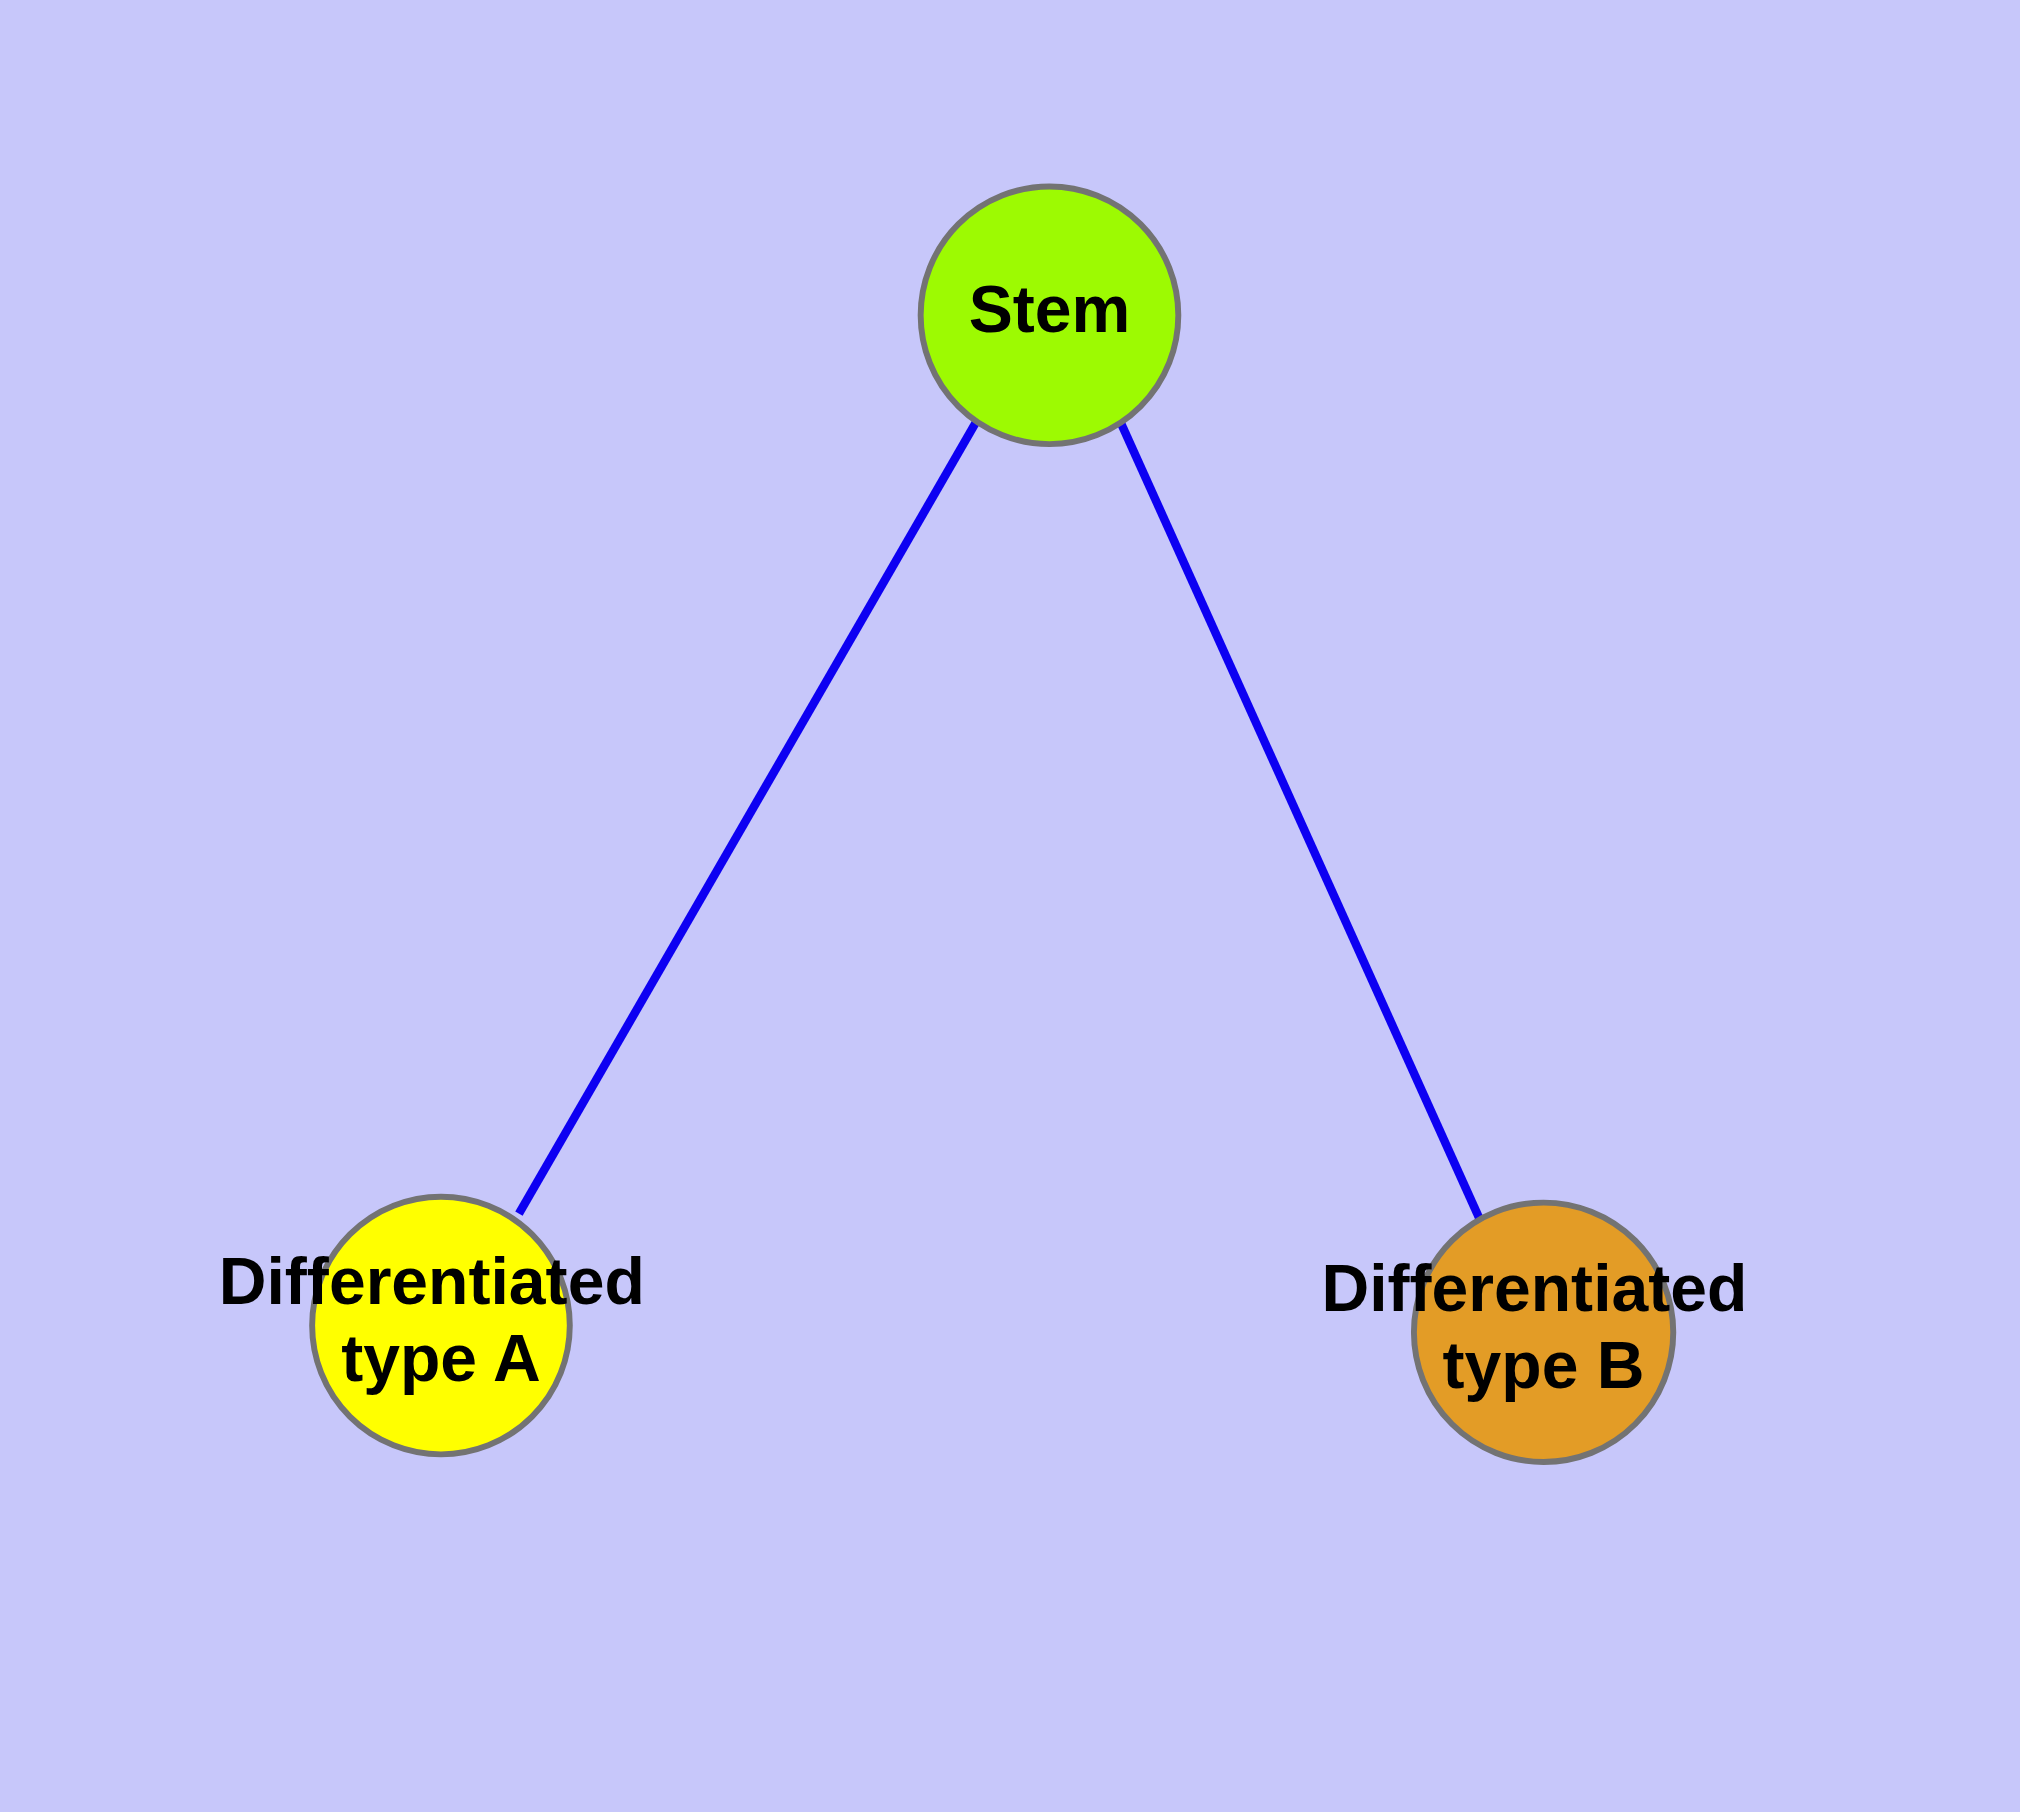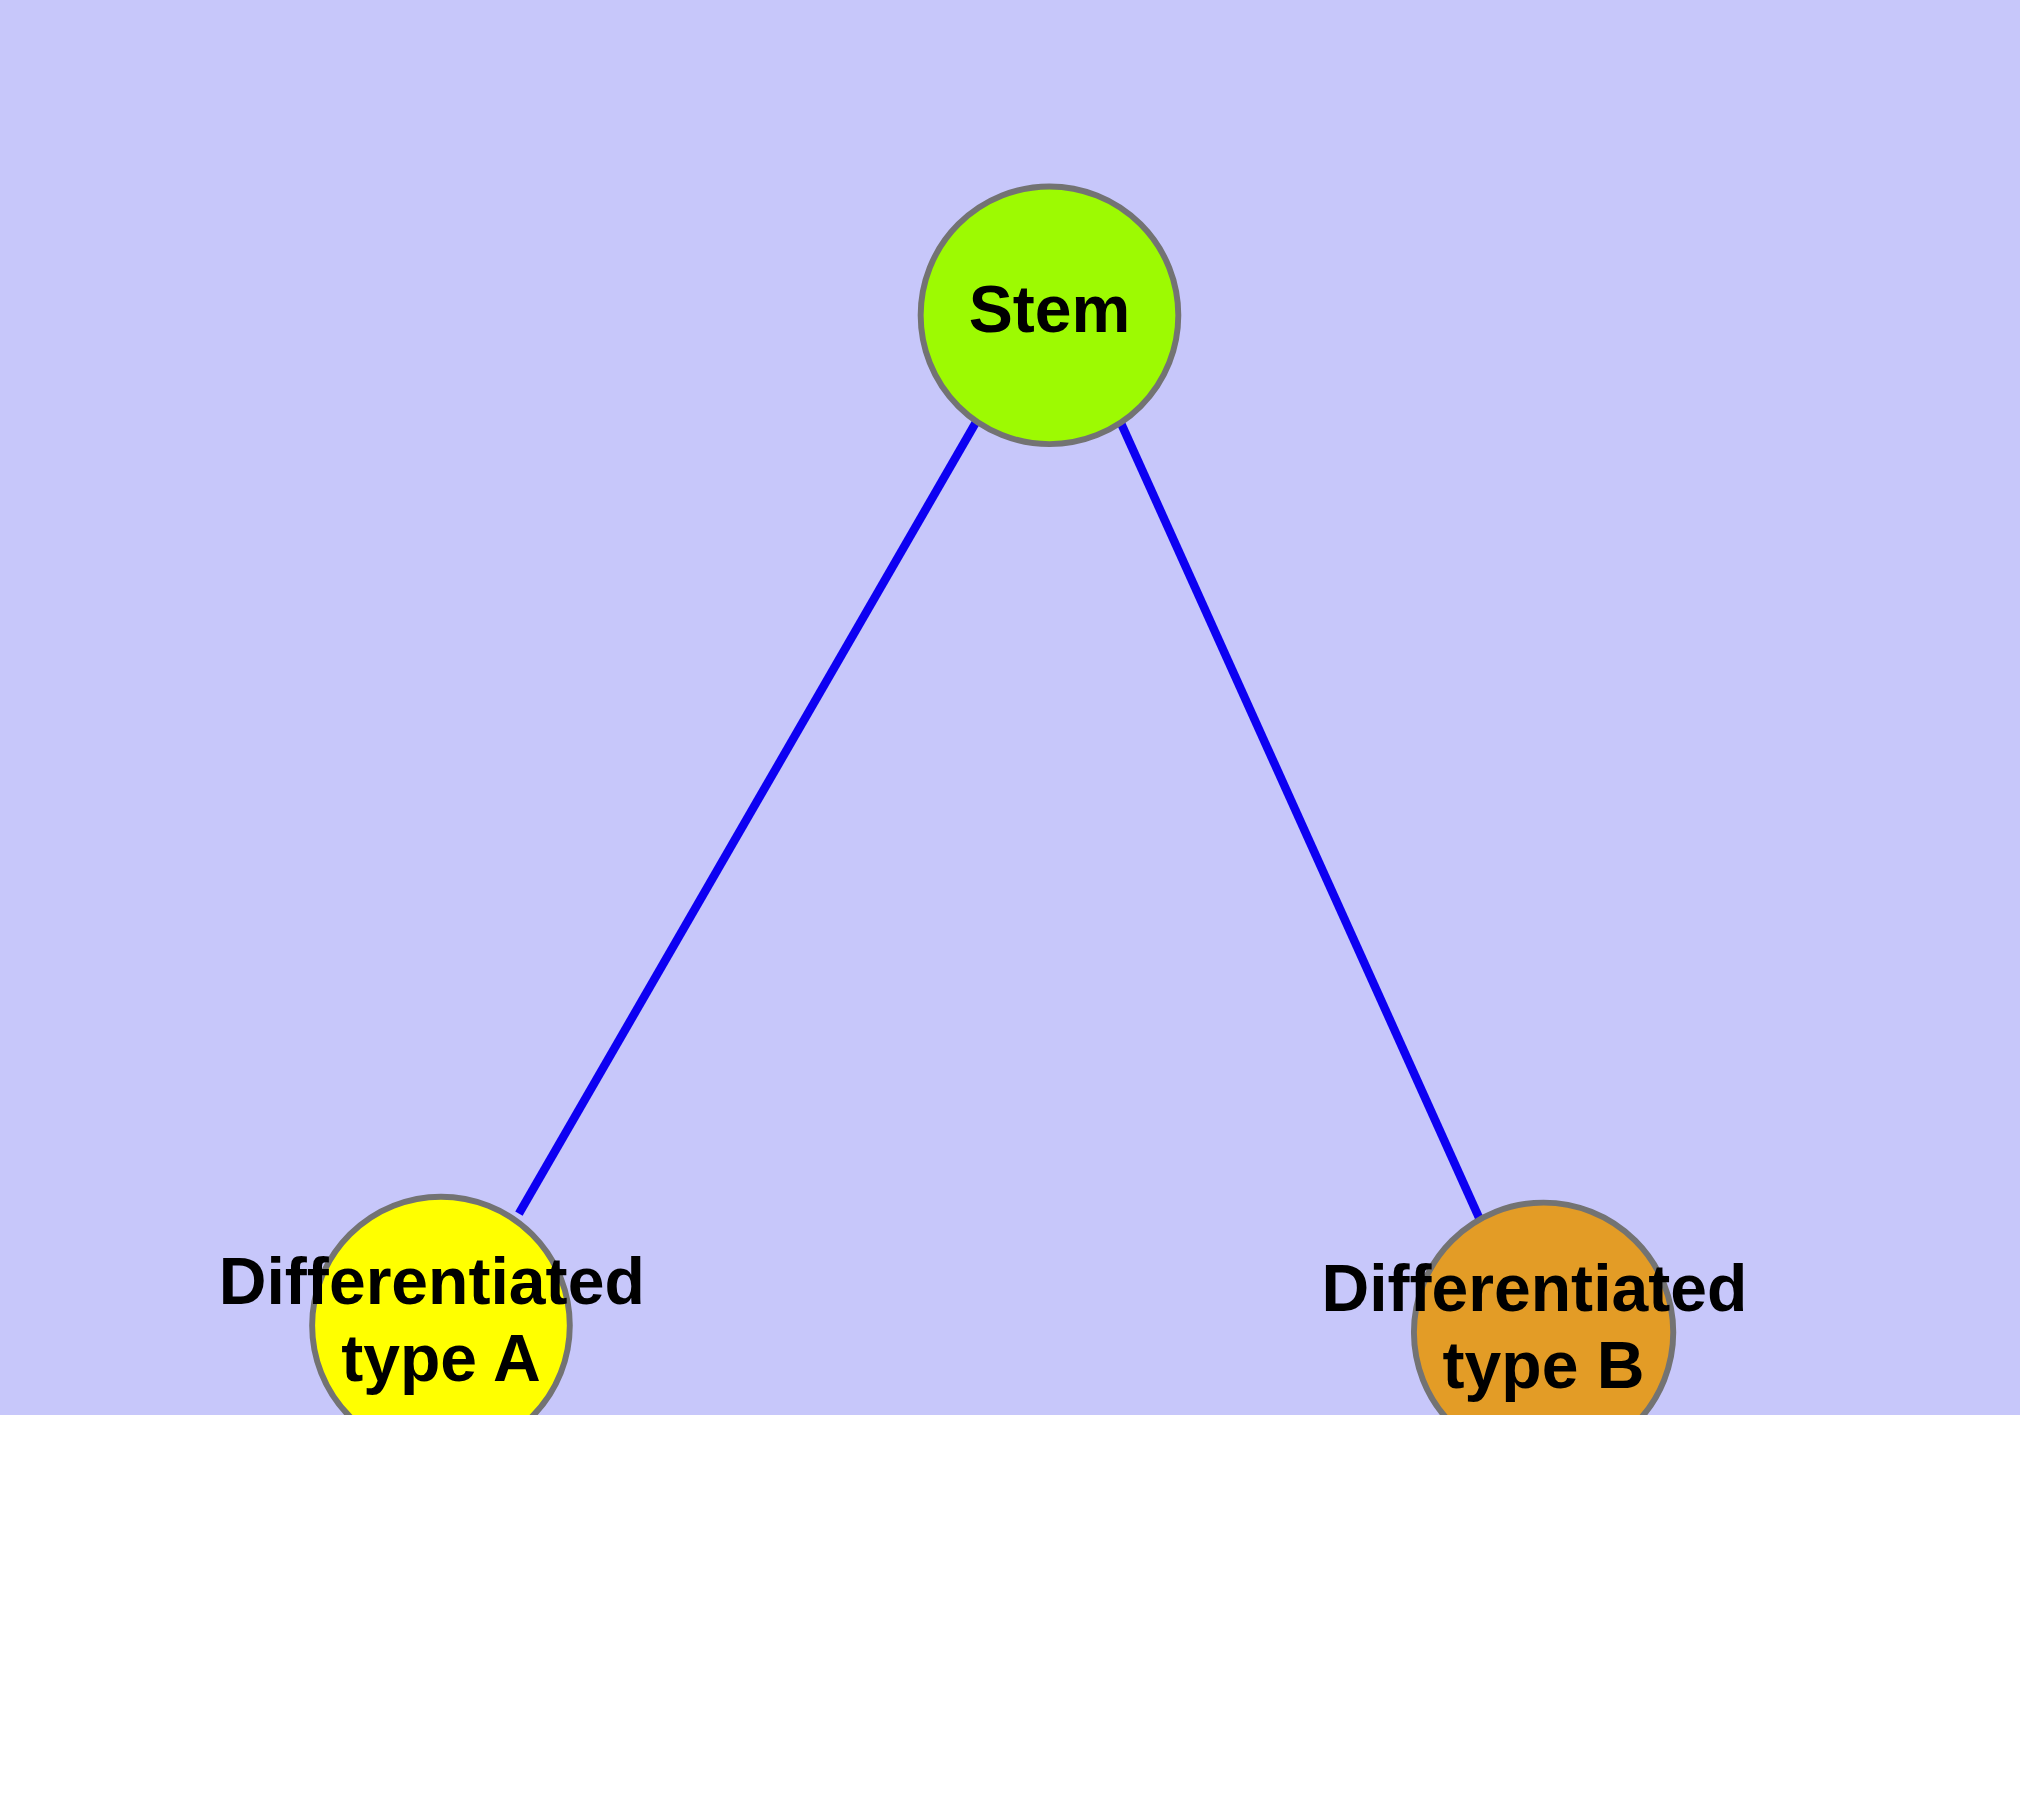--- a/index.html
+++ b/index.html
@@ -3,21 +3,21 @@
 <meta charset="utf-8">
 <style>
   html, body {
     margin: 0;
     padding: 0;
     background: #ffffff;
   }
   #canvas {
     position: relative;
     width: 2021px;
-    height: 1415px;
+    height: 1812px;
     overflow: hidden;
     font-family: "Liberation Sans", sans-serif;
   }
   #graph-svg {
     position: absolute;
     top: 0;
     left: 0;
     width: 2021px;
     height: 1812px;
     display: block;

